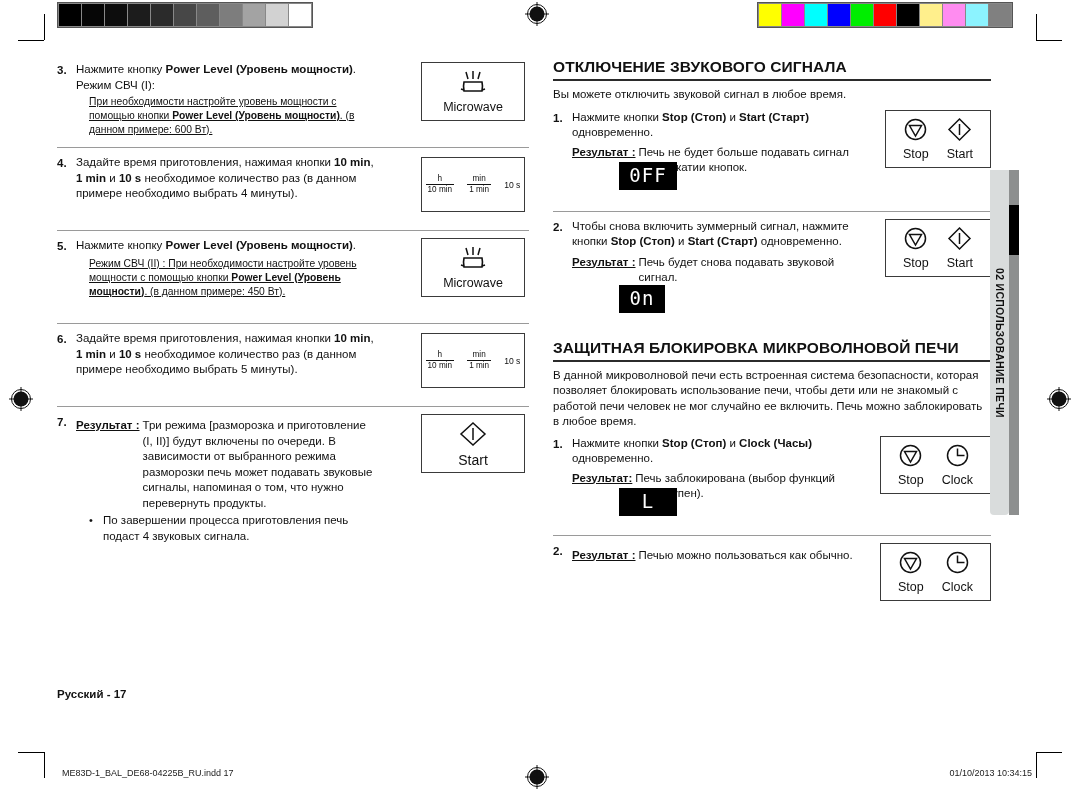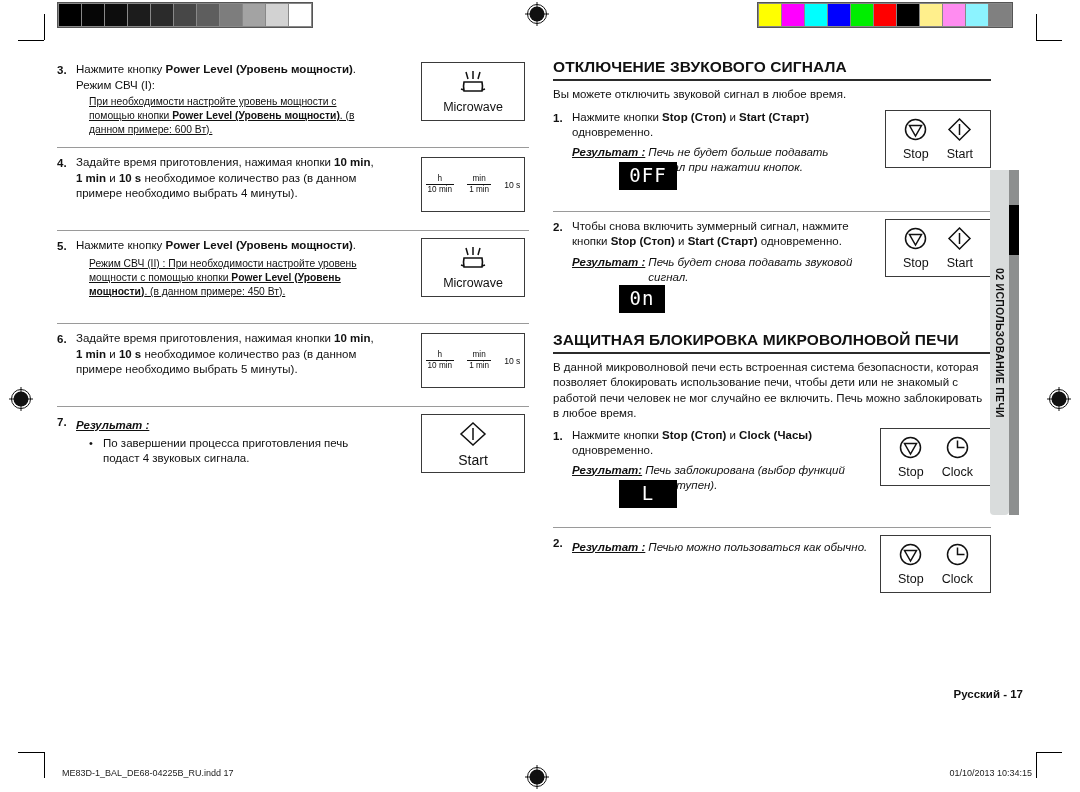--- a/index.html
+++ b/index.html
@@ -45,21 +45,21 @@
   .step-num {
     font-weight: bold; font-size: 11.5px; width: 19px; flex: 0 0 19px;
     line-height: 15.5px; padding-top: 1px;
   }
   .step-body { flex: 1 1 auto; font-size: 11.5px; line-height: 15.5px; }
   .step-body p { margin: 0; }
   .indent { padding-left: 13px; text-decoration: underline; }
   .sub { font-size: 10.3px; line-height: 14px; }
   b { font-weight: bold; }
   .result { text-decoration: underline; font-weight: bold; }
-  .res-row { display: flex; font-style: italic; }
+  .res-row { display: flex; }
   .res-row .res-lbl { flex: 0 0 auto; white-space: nowrap; padding-right: 3px; }
   .res-row .res-txt { flex: 1 1 auto; }
   .bullet { display: flex; padding-left: 13px; }
   .bullet .dot { flex: 0 0 14px; font-size: 11px; line-height: 15.5px; }
 
   
   .keybox {
     position: absolute; border: 1px solid #3a3a3a; background: #fff;
     display: flex; align-items: center; justify-content: center;
   }
@@ -99,21 +99,21 @@
   .sidetab-txt {
     position: absolute; left: 50%; top: 50%;
     transform: translate(-50%,-50%) rotate(90deg);
     white-space: nowrap; font-size: 10.5px; font-weight: bold; letter-spacing: 0.3px;
   }
   .sidebar-gray { position: absolute; left: 1009px; top: 170px; width: 10px; height: 345px; background: #8d8f8f; }
   .sidebar-black { position: absolute; left: 1009px; top: 205px; width: 10px; height: 50px; background: #000; }
 
   
   .pagefoot {
-    position: absolute; left: 0; top: 644px; width: 966px; text-align: right;
+    position: absolute; left: 0; top: 644px; width: 966px; text-align: left;
     font-size: 11.5px; font-weight: bold;
   }
   .printfoot { position: absolute; top: 768px; font-size: 9px; color: #222; }
   .pf-left { left: 62px; }
   .pf-right { right: 48px; }
 </style>
 </head>
 <body>
 
 <div class="page">
@@ -276,20 +276,21 @@
         </div>
       </div>
 
       <div class="rule"></div>
 
       <div class="step">
         <div class="step-num">7.</div>
         <div class="step-body" style="width:300px;flex:0 0 300px;">
           <div class="res-row" style="margin-top:4px;">
             <span class="res-lbl result">Результат :</span>
+            <span class="res-txt">Три режима [разморозка и приготовление (I, II)] будут включены по очереди. В зависимости от выбранного режима разморозки печь может подавать звуковые сигналы, напоминая о том, что нужно перевернуть продукты.</span>
           </div>
           <div class="bullet" style="margin-top:2px;">
             <span class="dot">•</span>
             <span>По завершении процесса приготовления печь подаст 4 звуковых сигнала.</span>
           </div>
         </div>
         <div class="keybox" style="left:364px;top:0px;width:104px;height:59px;">
           <div class="key">
             <span>
               <svg width="30" height="28" viewBox="0 0 30 28">
@@ -372,21 +373,21 @@
                   <path d="M12.5 2 L23 12.5 L12.5 23 L2 12.5 Z" fill="none" stroke="#111" stroke-width="1.5"></path>
                   <path d="M12.5 7 V18" stroke="#111" stroke-width="1.5"></path>
                 </svg>
               </span>
               <span class="key-label">Start</span>
             </div>
           </div>
         </div>
       </div>
 
-      <div class="heading" style="margin-top:8px;">ЗАЩИТНАЯ БЛОКИРОВКА МИКРОВОЛНОВОЙ ПЕЧИ</div>
+      <div class="heading" style="margin-top:16px;">ЗАЩИТНАЯ БЛОКИРОВКА МИКРОВОЛНОВОЙ ПЕЧИ</div>
       <div class="para">В данной микроволновой печи есть встроенная система безопасности, которая позволяет блокировать использование печи, чтобы дети или не знакомый с работой печи человек не мог случайно ее включить. Печь можно заблокировать в любое время.</div>
 
       <div class="step" style="min-height:92px;">
         <div class="step-num">1.</div>
         <div class="step-body" style="width:300px;flex:0 0 300px;">
           <p>Нажмите кнопки <b>Stop (Стоп)</b> и <b>Clock (Часы)</b> одновременно.</p>
           <div class="res-row" style="margin-top:4px;">
             <span class="res-lbl result">Результат:</span>
             <span class="res-txt">Печь заблокирована (выбор функций недоступен).</span>
           </div>

